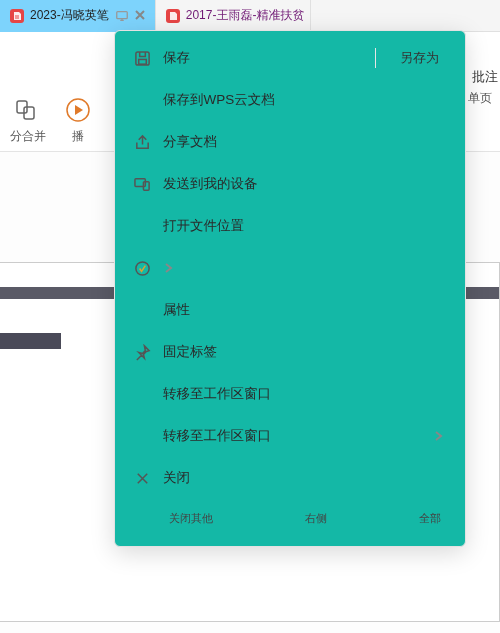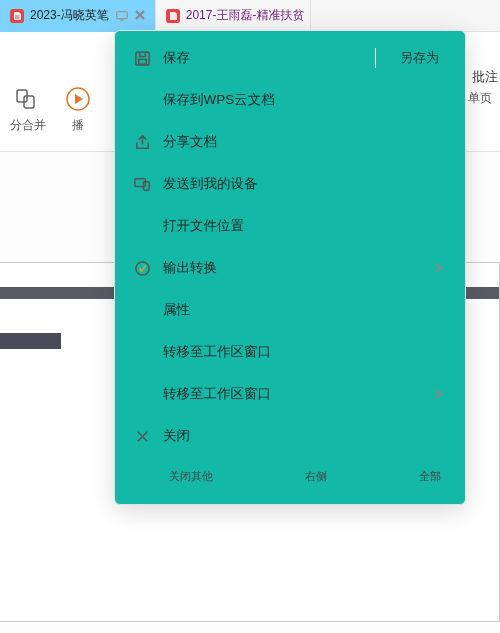--- a/index.html
+++ b/index.html
@@ -52,21 +52,21 @@
 
   
   .ribbon-area {
     height: 120px;
     border-bottom: 1px solid #e4e4e4;
     position: relative;
     background: #fff;
   }
   .ribbon-row {
     position: absolute;
-    top: 53px;
+    top: 64px;
     left: 0;
     display: flex;
     gap: 18px;
     padding-left: 10px;
     align-items: flex-start;
   }
   .ribbon-btn {
     display: flex; flex-direction: column; align-items: center;
     gap: 4px; font-size: 12px; color: #555;
   }
@@ -279,33 +279,40 @@
     <span class="mi-label">打开文件位置</span>
   </div>
 
   <div class="menu-item">
     <span class="mi-icon">
       <svg viewBox="0 0 18 18">
           <circle cx="9" cy="9" r="7"></circle>
           <path d="M6 9l2 3 4-6" stroke="#e0a030"></path>
         </svg>
     </span>
-    <span class="mi-label">输出转换</span>
     <span class="mi-chevron">
       <svg viewBox="0 0 10 10">
           <path d="M3 1l5 4-5 4"></path>
         </svg>
     </span>
   </div>
 
   <div class="menu-item">
     <span class="mi-spacer"></span>
     <span class="mi-label">属性</span>
   </div>
 
+  <div class="menu-item">
+    <span class="mi-icon">
+      <svg viewBox="0 0 18 18">
+          <path d="M11 2l5 5-3 1-3 3 1 4-3-3-5 5 5-5-3-3 4 1 3-3z"></path>
+        </svg>
+    </span>
+    <span class="mi-label">固定标签</span>
+  </div>
 
   <div class="menu-item">
     <span class="mi-spacer"></span>
     <span class="mi-label">转移至工作区窗口</span>
   </div>
 
   <div class="menu-item">
     <span class="mi-spacer"></span>
     <span class="mi-label">转移至工作区窗口</span>
     <span class="mi-chevron">

